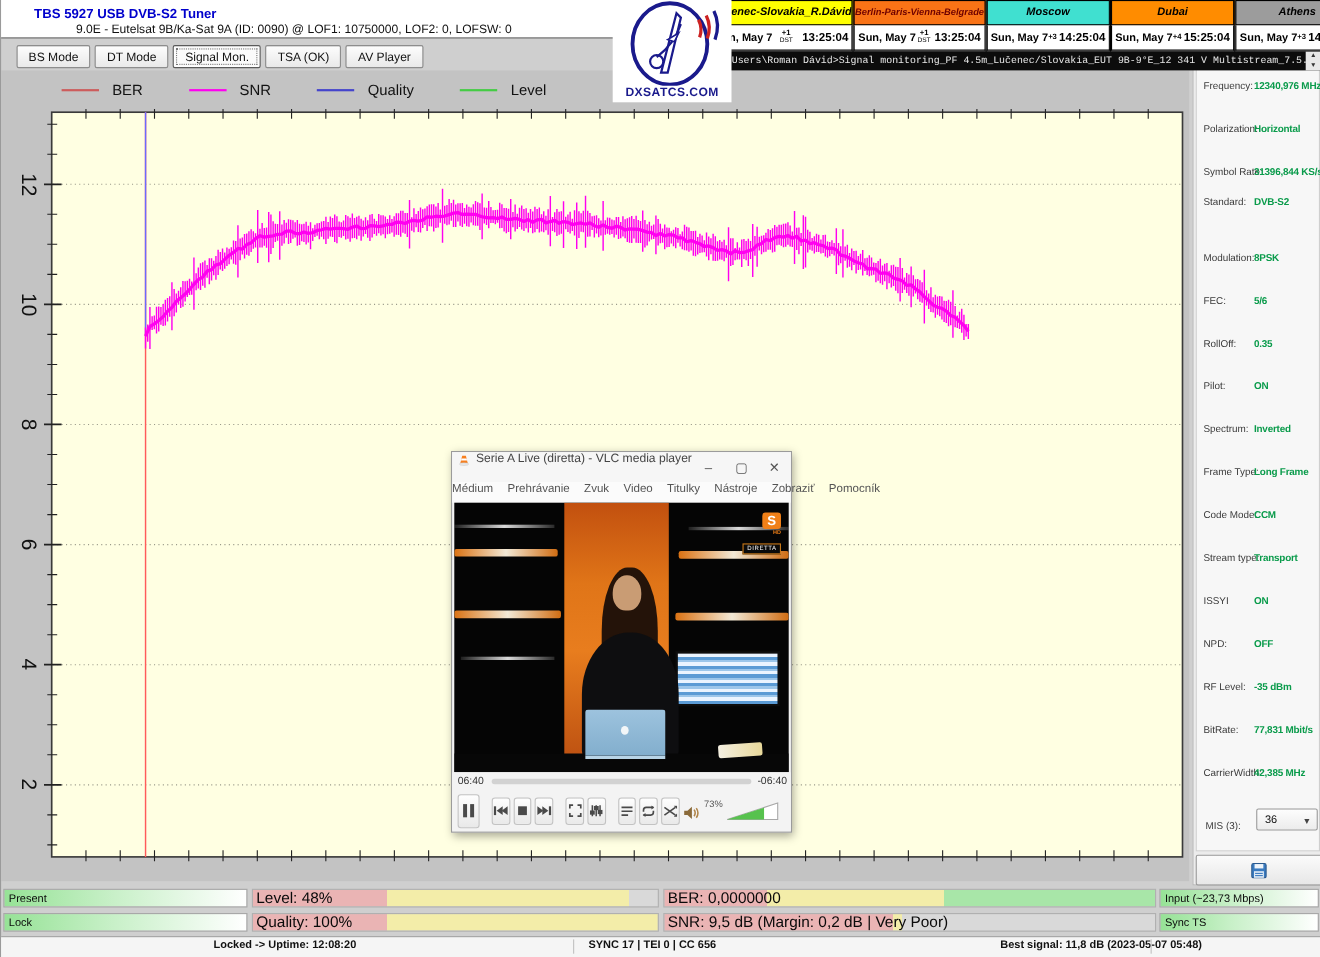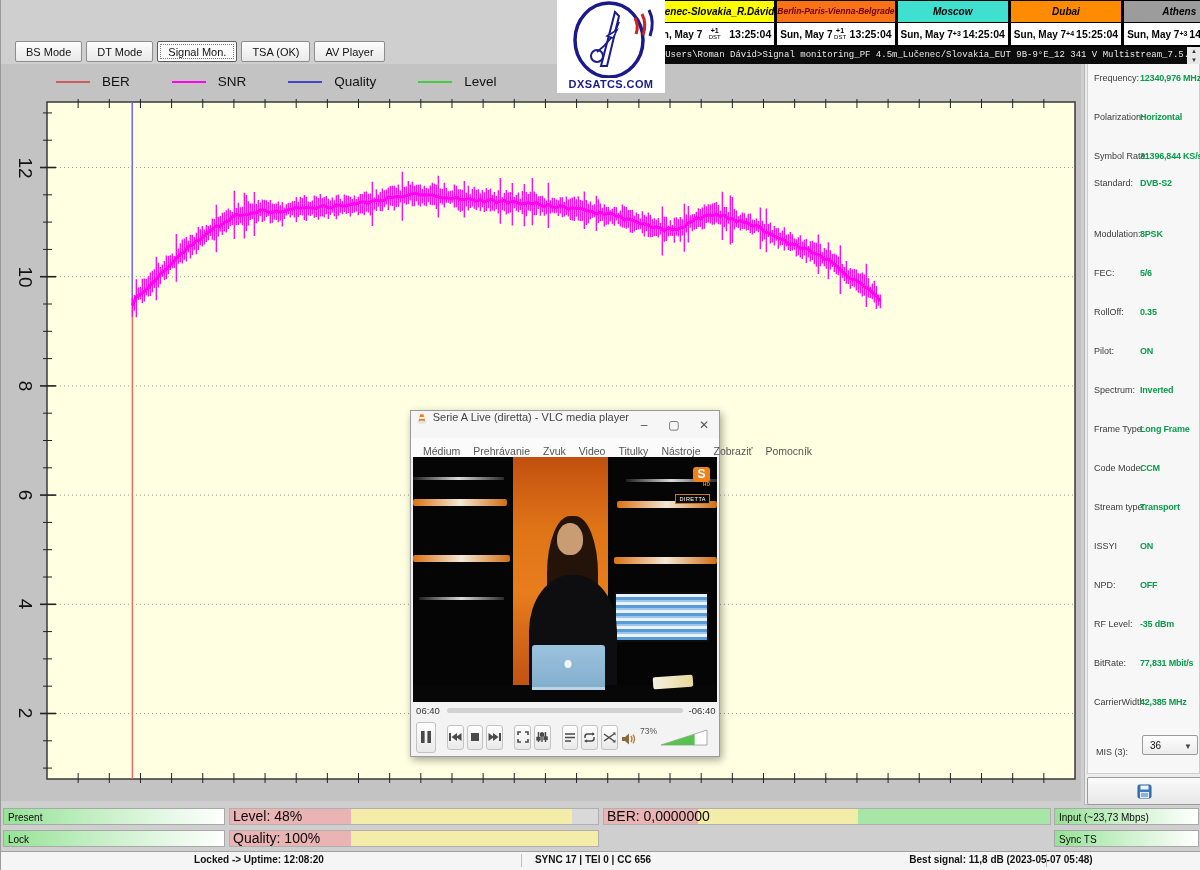--- a/index.html
+++ b/index.html
@@ -55,21 +55,21 @@
   #missel .chev{position:absolute;right:5px;top:6px;font-size:8px;color:#444;}
   #snapbtn{position:absolute;left:2px;top:720px;width:113px;height:26px;background:linear-gradient(#fbfbfb,#e7e7e7);
            border:1px solid #9a9a9a;border-radius:2px;display:flex;align-items:center;justify-content:center;}
   
   #vlc{position:absolute;left:409px;top:410px;width:308px;height:345px;background:#f3f3f3;border:1px solid #9b9b9b;
        box-shadow:2px 3px 8px rgba(0,0,0,.35);z-index:6;}
   #vlc-title{position:absolute;left:0;top:0;right:0;height:27px;background:#f6f6f6;display:flex;}
   #vlc-title .t{font-size:11px;color:#444;margin-left:6px;white-space:nowrap;}
   #vlc-wbtns{margin-left:auto;display:flex;}
   .wbtn{width:30px;height:27px;display:flex;align-items:center;justify-content:center;font-size:12px;color:#555;}
-  #vlc-menu{position:absolute;left:0;top:27px;right:0;height:19px;background:#fbfbfb;display:flex;align-items:flex-end;gap:13px;padding-left:12px;}
+  #vlc-menu{position:absolute;left:0;top:27px;right:0;height:19px;background:#fbfbfb;display:flex;align-items:flex-start;gap:13px;padding-left:0;}
   .mitem{font-size:10.5px;color:#555;white-space:nowrap;}
   #vlc-video{position:absolute;left:2px;top:46px;width:304px;height:245px;background:#050505;overflow:hidden;}
   
   .shelf{position:absolute;height:7px;background:linear-gradient(90deg,rgba(230,120,20,.95),rgba(255,245,225,.95),rgba(230,120,20,.9));border-radius:2px;}
   .shelfw{position:absolute;height:3px;background:linear-gradient(90deg,rgba(255,255,255,.1),rgba(255,255,255,.85),rgba(255,255,255,.15));}
   #ocol{position:absolute;left:33%;top:0;width:31%;height:100%;background:linear-gradient(180deg,#c2500f 0%,#e07518 30%,#e87d1e 55%,#b84c10 100%);}
   #bluescr{position:absolute;left:66%;top:55%;width:30%;height:19%;background:repeating-linear-gradient(180deg,#eaf4ff 0 3px,#5b9bd5 3px 6px,#9cc6ea 6px 8px);border:2px solid #0d0d0d;}
   #hair{position:absolute;left:44%;top:24%;width:17%;height:52%;background:#241309;border-radius:45% 45% 35% 35%;}
   #face{position:absolute;left:47.5%;top:27%;width:8.5%;height:13%;background:#c99c74;border-radius:50% 50% 45% 45%;}
   #body{position:absolute;left:38%;top:48%;width:29%;height:48%;background:#0e0e10;border-radius:48% 48% 8% 8%;}
@@ -102,20 +102,24 @@
   #statusbar{position:absolute;left:0;top:851px;width:1200px;height:19px;background:#f5f5f5;border-top:1px solid #a0a0a0;border-bottom:3px solid #7a1a1a;box-sizing:content-box;}
   #statusbar .st{position:absolute;top:0;height:16px;line-height:16px;font-size:10px;font-weight:bold;color:#111;transform:translateX(-50%);white-space:nowrap;}
   .stsep{position:absolute;top:2px;width:1px;height:13px;background:#c0c0c0;}
   svg{display:block;}
 </style>
 </head>
 <body>
 
 <div id="screen">
 
+  <div id="hdr">
+    <div class="title">TBS 5927 USB DVB-S2 Tuner</div>
+    <div class="subtitle">9.0E - Eutelsat 9B/Ka-Sat 9A (ID: 0090) @ LOF1: 10750000, LOF2: 0, LOFSW: 0</div>
+  </div>
 
   <div id="tabs">
       <button class="tab">BS Mode</button>
       <button class="tab">DT Mode</button>
       <button class="tab active">Signal Mon.</button>
       <button class="tab">TSA (OK)</button>
       <button class="tab">AV Player</button>
     </div>
 
   <div id="logo">
@@ -545,20 +549,21 @@
 
   <div class="brow" style="top:808px" id="brow0">
       <div class="badge" style="left: 2px; width: 222px;">Present</div>
       <div class="pbar" style="left: 228px; width: 370px; background: linear-gradient(90deg, rgb(234, 180, 180) 0%, rgb(234, 180, 180) 33%, rgb(243, 237, 169) 33%, rgb(243, 237, 169) 93%, rgb(217, 217, 217) 93%, rgb(217, 217, 217) 100%);">Level: 48%</div>
       <div class="pbar" style="left: 602px; width: 448px; background: linear-gradient(90deg, rgb(234, 180, 180) 0%, rgb(234, 180, 180) 21%, rgb(243, 237, 169) 21%, rgb(243, 237, 169) 57%, rgb(168, 230, 168) 57%, rgb(168, 230, 168) 100%);">BER: 0,0000000</div>
       <div class="badge" style="left: 1053px; width: 145px;">Input (~23,73 Mbps)</div>
     </div>
   <div class="brow" style="top:830px" id="brow1">
       <div class="badge" style="left: 2px; width: 222px;">Lock</div>
       <div class="pbar" style="left: 228px; width: 370px; background: linear-gradient(90deg, rgb(234, 180, 180) 0%, rgb(234, 180, 180) 33%, rgb(243, 237, 169) 33%, rgb(243, 237, 169) 100%);">Quality: 100%</div>
+      <div class="pbar" style="left: 602px; width: 448px; background: linear-gradient(90deg, rgb(234, 180, 180) 0%, rgb(234, 180, 180) 46.5%, rgb(243, 237, 169) 46.5%, rgb(243, 237, 169) 48.5%, rgb(217, 217, 217) 48.5%, rgb(217, 217, 217) 100%);">SNR: 9,5 dB (Margin: 0,2 dB | Very Poor)</div>
       <div class="badge" style="left: 1053px; width: 145px;">Sync TS</div>
     </div>
 
   <div id="statusbar">
     <span class="st" style="left:258px">Locked -&gt; Uptime: 12:08:20</span>
     <span class="st" style="left:592px">SYNC 17 | TEI 0 | CC 656</span>
     <span class="st" style="left:1000px">Best signal: 11,8 dB (2023-05-07 05:48)</span>
     <div class="stsep" style="left:520px"></div>
     <div class="stsep" style="left:1045px"></div>
   </div>

